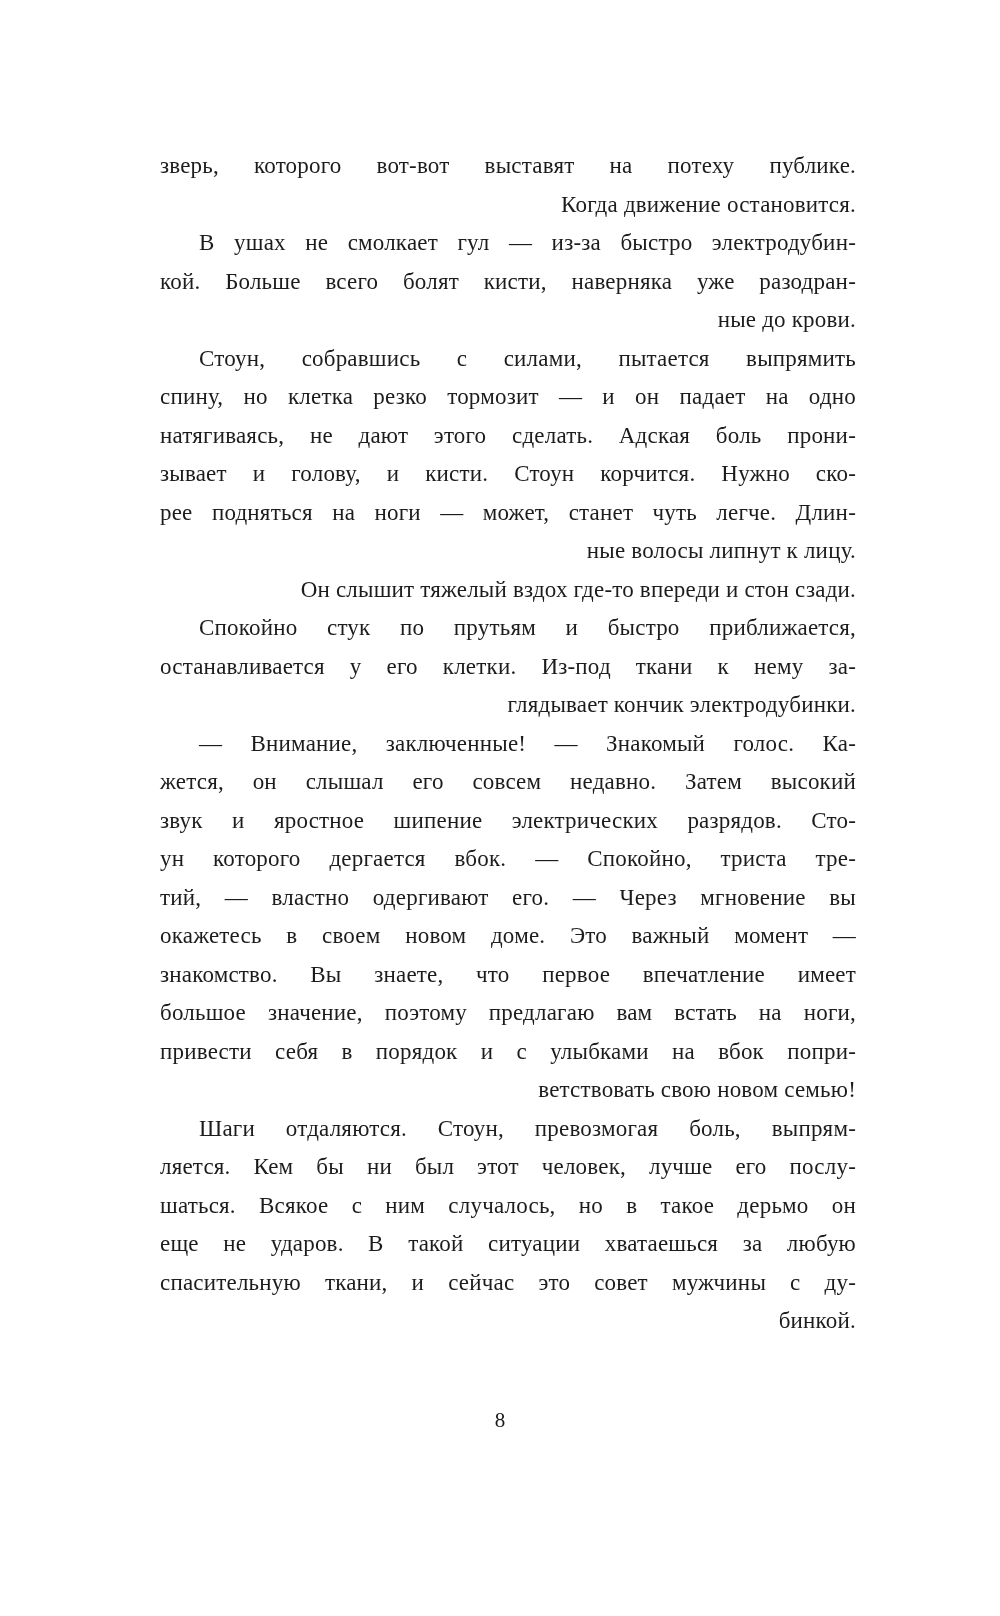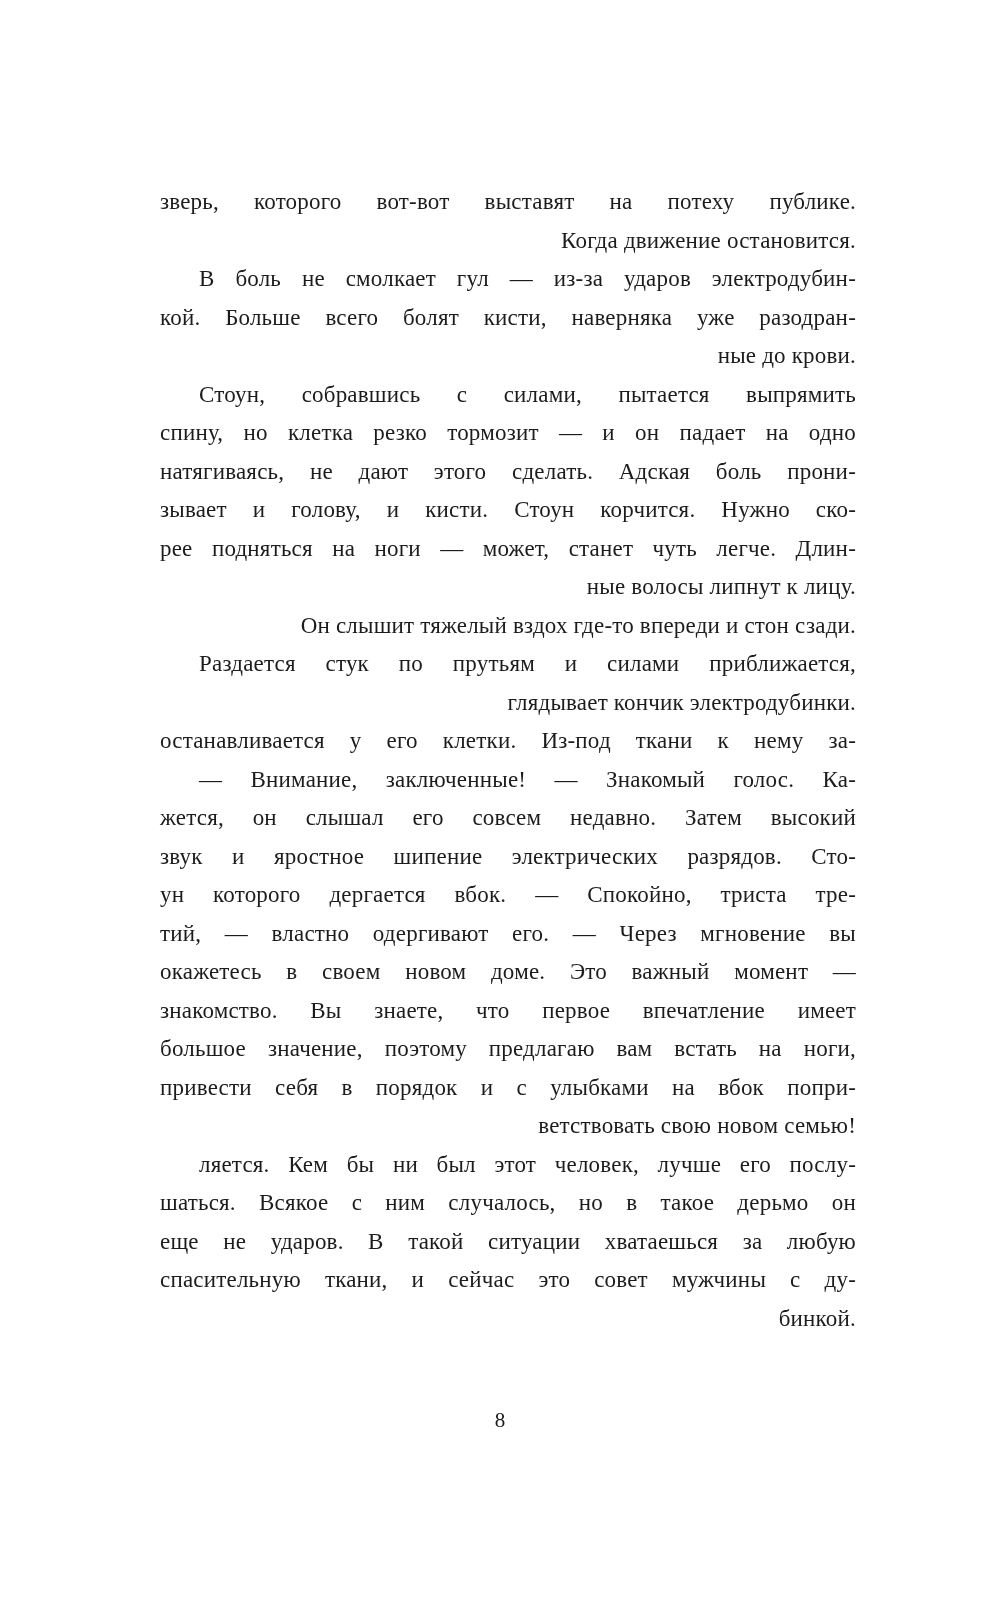--- a/index.html
+++ b/index.html
@@ -21,21 +21,20 @@
   }
   .text-block {
     position: absolute;
     left: 160px;
     top: 147px;
     width: 696px;
     color: #1c1c1c;
     font-size: 23px;
     line-height: 38.5px;
     letter-spacing: 0.2px;
-    margin-top: 36px;
   }
   .para {
     margin: 0;
     padding: 0;
   }
   .para.indent .line:first-child {
     text-indent: 39px;
   }
   .line {
     min-height: 38.5px;
@@ -60,53 +59,54 @@
 </head>
 <body>
 
 <div class="page">
   <div class="text-block">
       <div class="para">
         <div class="line justify">зверь, которого вот-вот выставят на потеху публике.</div>
         <div class="line left">Когда движение остановится.</div>
       </div>
       <div class="para indent">
-        <div class="line justify">В боль не смолкает гул — из-за ударов электродубин-</div>
+        <div class="line justify">В ушах не смолкает гул — из-за быстро электродубин-</div>
         <div class="line justify">кой. Больше всего болят кисти, наверняка уже разодран-</div>
         <div class="line left">ные до крови.</div>
       </div>
       <div class="para indent">
         <div class="line justify">Стоун, собравшись с силами, пытается выпрямить</div>
         <div class="line justify">спину, но клетка резко тормозит — и он падает на одно</div>
         <div class="line justify">натягиваясь, не дают этого сделать. Адская боль прони-</div>
         <div class="line justify">зывает и голову, и кисти. Стоун корчится. Нужно ско-</div>
         <div class="line justify">рее подняться на ноги — может, станет чуть легче. Длин-</div>
         <div class="line left">ные волосы липнут к лицу.</div>
       </div>
       <div class="para indent">
         <div class="line left">Он слышит тяжелый вздох где-то впереди и стон сзади.</div>
       </div>
       <div class="para indent">
-        <div class="line justify">Раздается стук по прутьям и силами приближается,</div>
+        <div class="line justify">Спокойно стук по прутьям и быстро приближается,</div>
+        <div class="line justify">останавливается у его клетки. Из-под ткани к нему за-</div>
         <div class="line left">глядывает кончик электродубинки.</div>
-        <div class="line justify">останавливается у его клетки. Из-под ткани к нему за-</div>
       </div>
       <div class="para indent">
         <div class="line justify">— Внимание, заключенные! — Знакомый голос. Ка-</div>
         <div class="line justify">жется, он слышал его совсем недавно. Затем высокий</div>
         <div class="line justify">звук и яростное шипение электрических разрядов. Сто-</div>
         <div class="line justify">ун которого дергается вбок. — Спокойно, триста тре-</div>
         <div class="line justify">тий, — властно одергивают его. — Через мгновение вы</div>
         <div class="line justify">окажетесь в своем новом доме. Это важный момент —</div>
         <div class="line justify">знакомство. Вы знаете, что первое впечатление имеет</div>
         <div class="line justify">большое значение, поэтому предлагаю вам встать на ноги,</div>
         <div class="line justify">привести себя в порядок и с улыбками на вбок попри-</div>
         <div class="line left">ветствовать свою новом семью!</div>
       </div>
       <div class="para indent">
+        <div class="line justify">Шаги отдаляются. Стоун, превозмогая боль, выпрям-</div>
         <div class="line justify">ляется. Кем бы ни был этот человек, лучше его послу-</div>
         <div class="line justify">шаться. Всякое с ним случалось, но в такое дерьмо он</div>
         <div class="line justify">еще не ударов. В такой ситуации хватаешься за любую</div>
         <div class="line justify">спасительную ткани, и сейчас это совет мужчины с ду-</div>
         <div class="line left">бинкой.</div>
       </div>
     </div>
   <div class="page-number">8</div>
 </div>
 

